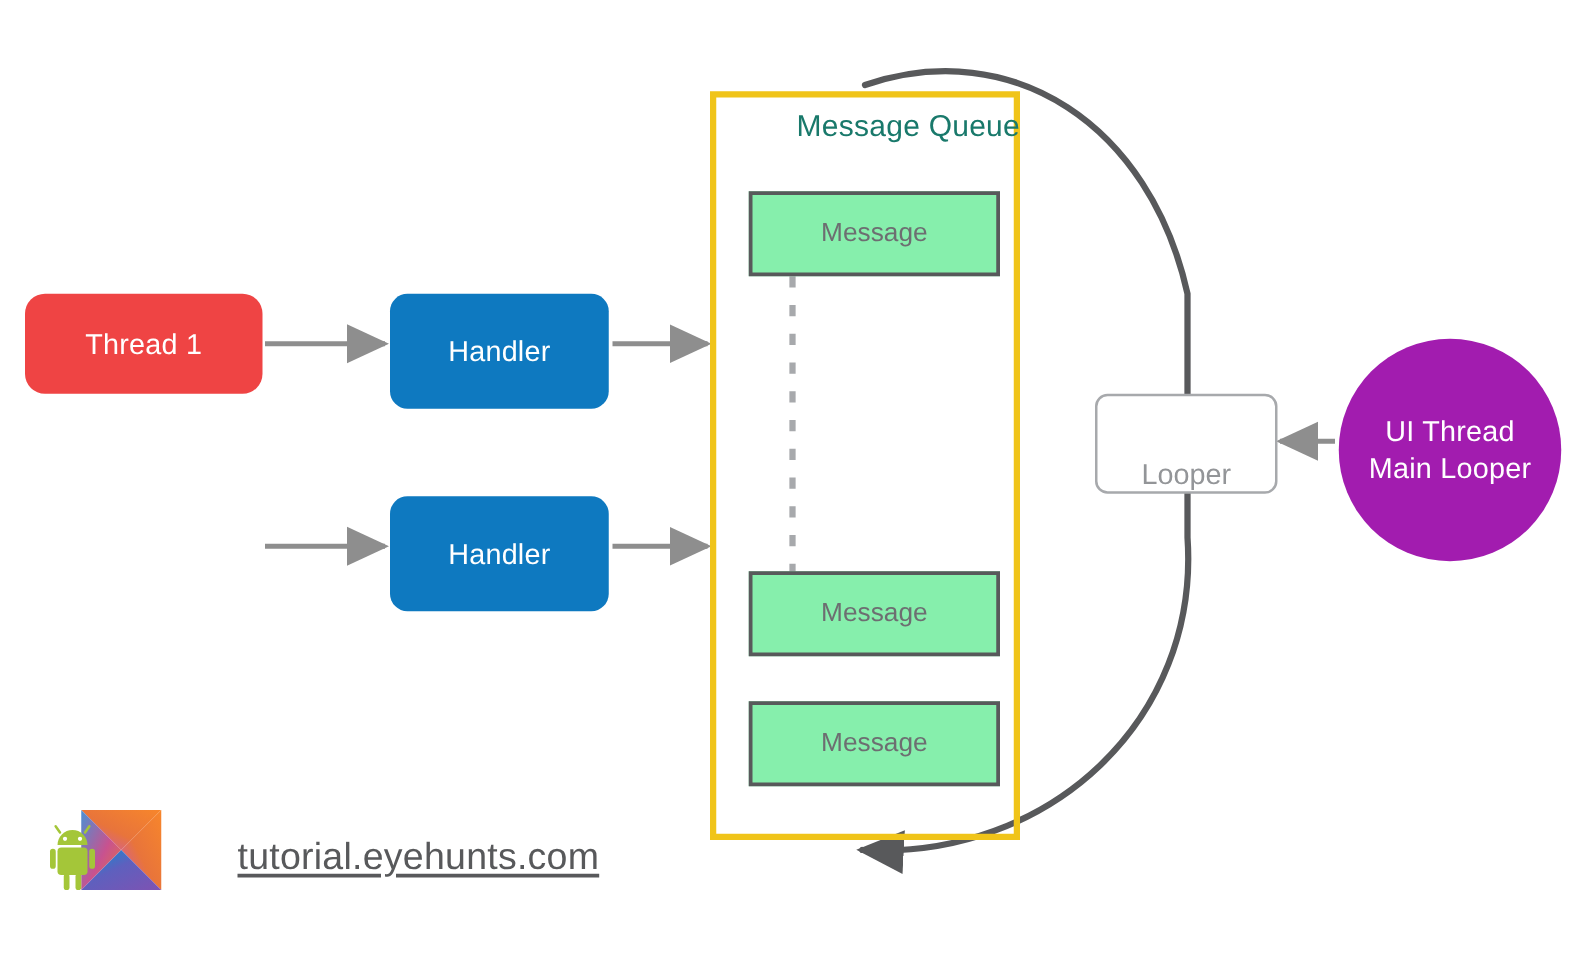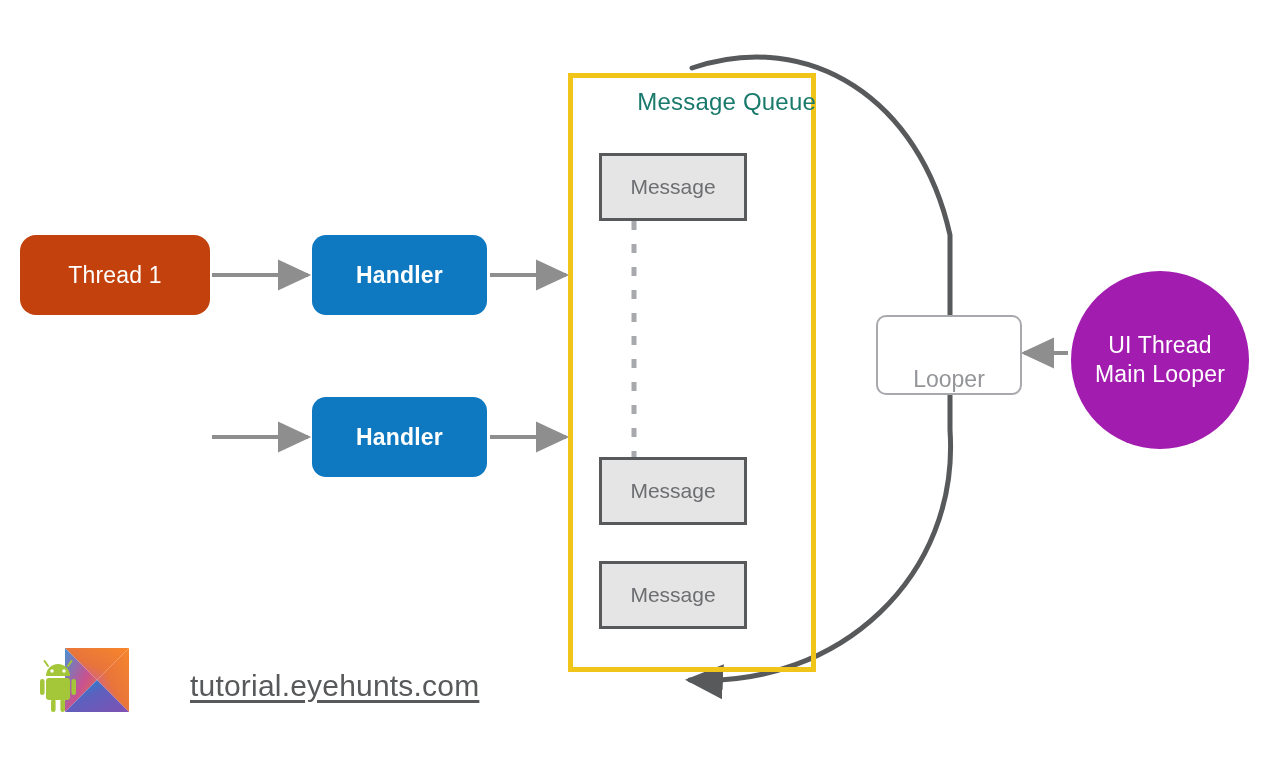--- a/index.html
+++ b/index.html
@@ -23,35 +23,34 @@
     align-items: center;
     justify-content: center;
     box-sizing: border-box;
     text-align: center;
   }
   
   .thread-pill {
     width: 190px;
     height: 80px;
     border-radius: 16px;
-    background: #c2410c;
+    background: #ef4444;
     color: #ffffff;
     font-size: 23px;
     letter-spacing: 0.2px;
   }
   
   .handler-pill {
     width: 175px;
-    height: 80px;
+    height: 92px;
     border-radius: 14px;
     background: #0E79C0;
     color: #ffffff;
     font-size: 23px;
     letter-spacing: 0.2px;
-    font-weight: bold;
   }
   
   #message-queue {
     position: absolute;
     left: 568px;
     top: 73px;
     width: 248px;
     height: 599px;
     border: 5px solid #F0C419;
     box-sizing: border-box;
@@ -63,30 +62,30 @@
     top: 88px;
     width: 248px;
     text-align: right;
     color: #19796B;
     font-size: 24px;
     letter-spacing: 0.2px;
   }
   .message-box {
     position: absolute;
     left: 599px;
-    width: 148px;
+    width: 201px;
     height: 68px;
     border: 3px solid #58595B;
     box-sizing: border-box;
     display: flex;
     align-items: center;
     justify-content: center;
     color: #6D6E71;
     font-size: 21px;
-    background: #e5e5e5;
+    background: #86efac;
   }
   
   #looper-box {
     position: absolute;
     left: 876px;
     top: 315px;
     width: 142px;
     height: 76px;
     border: 2px solid #A7A9AC;
     border-radius: 10px;

